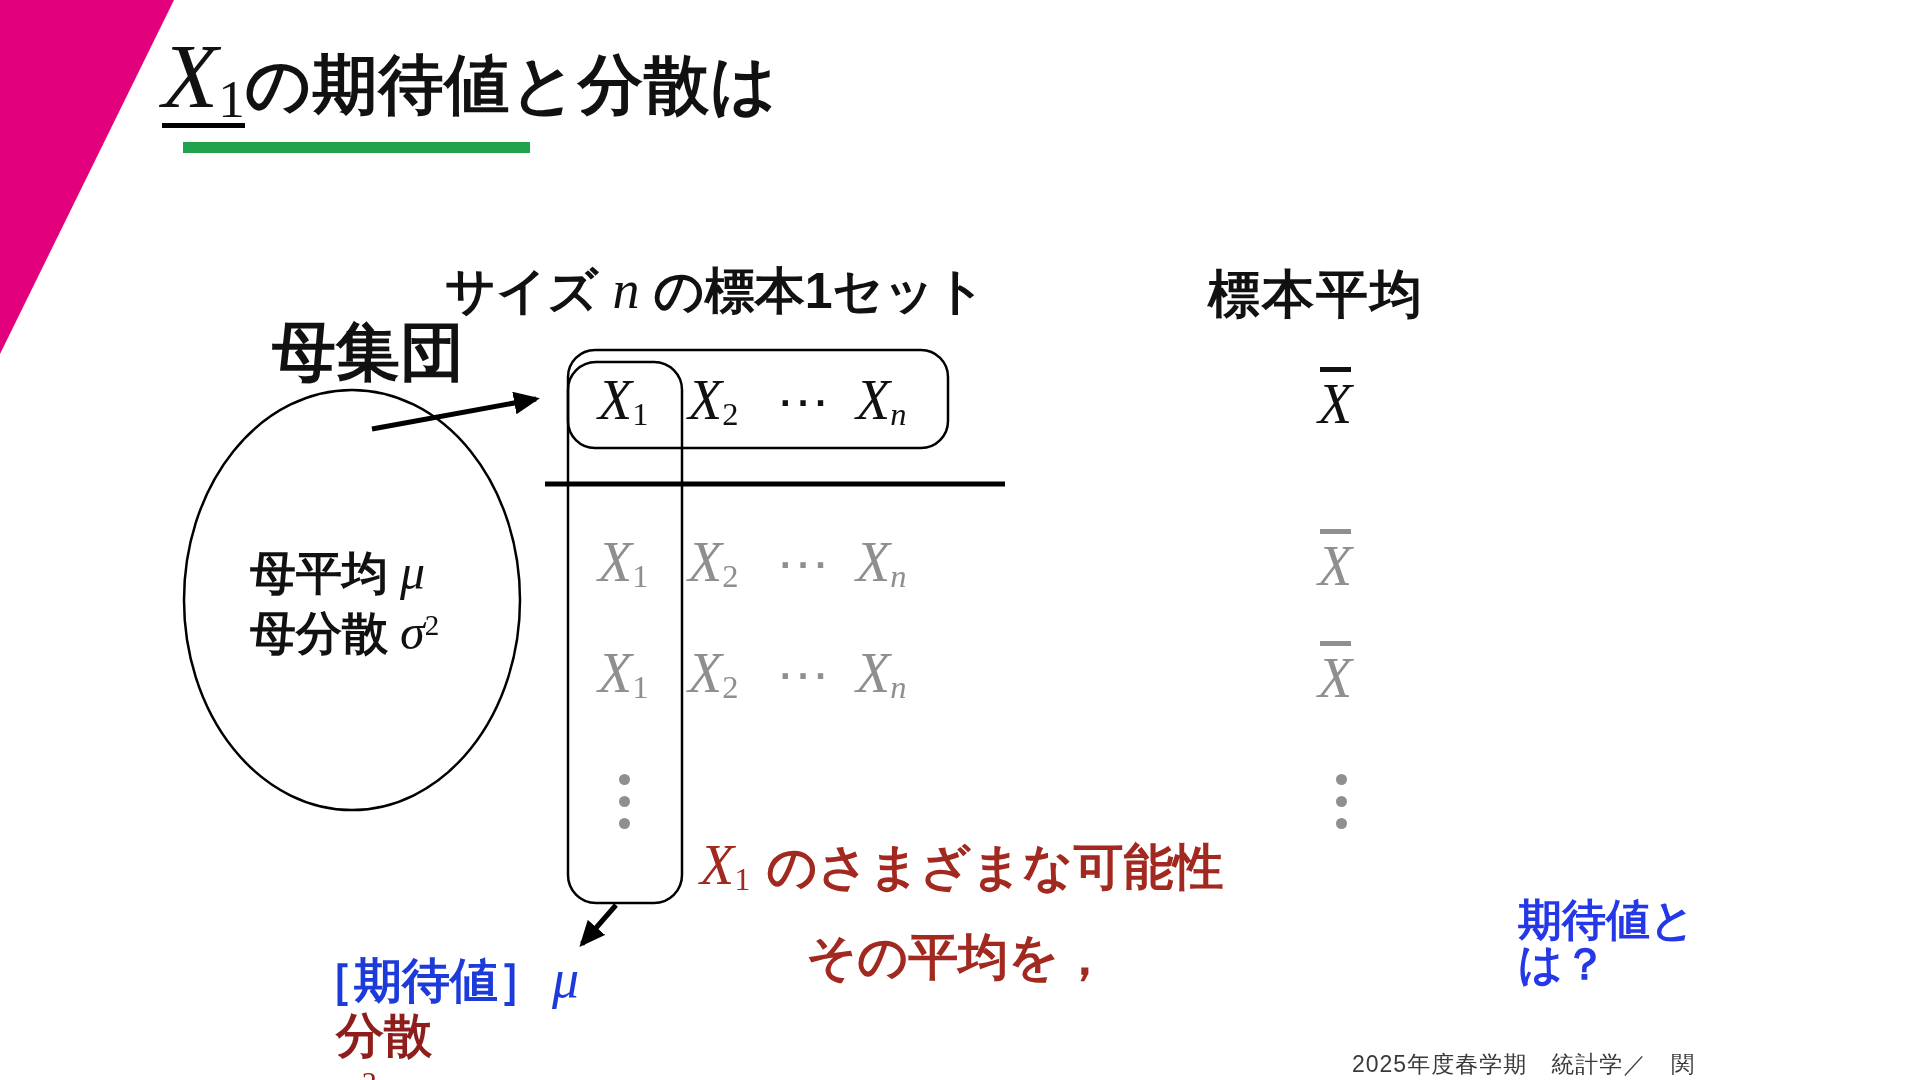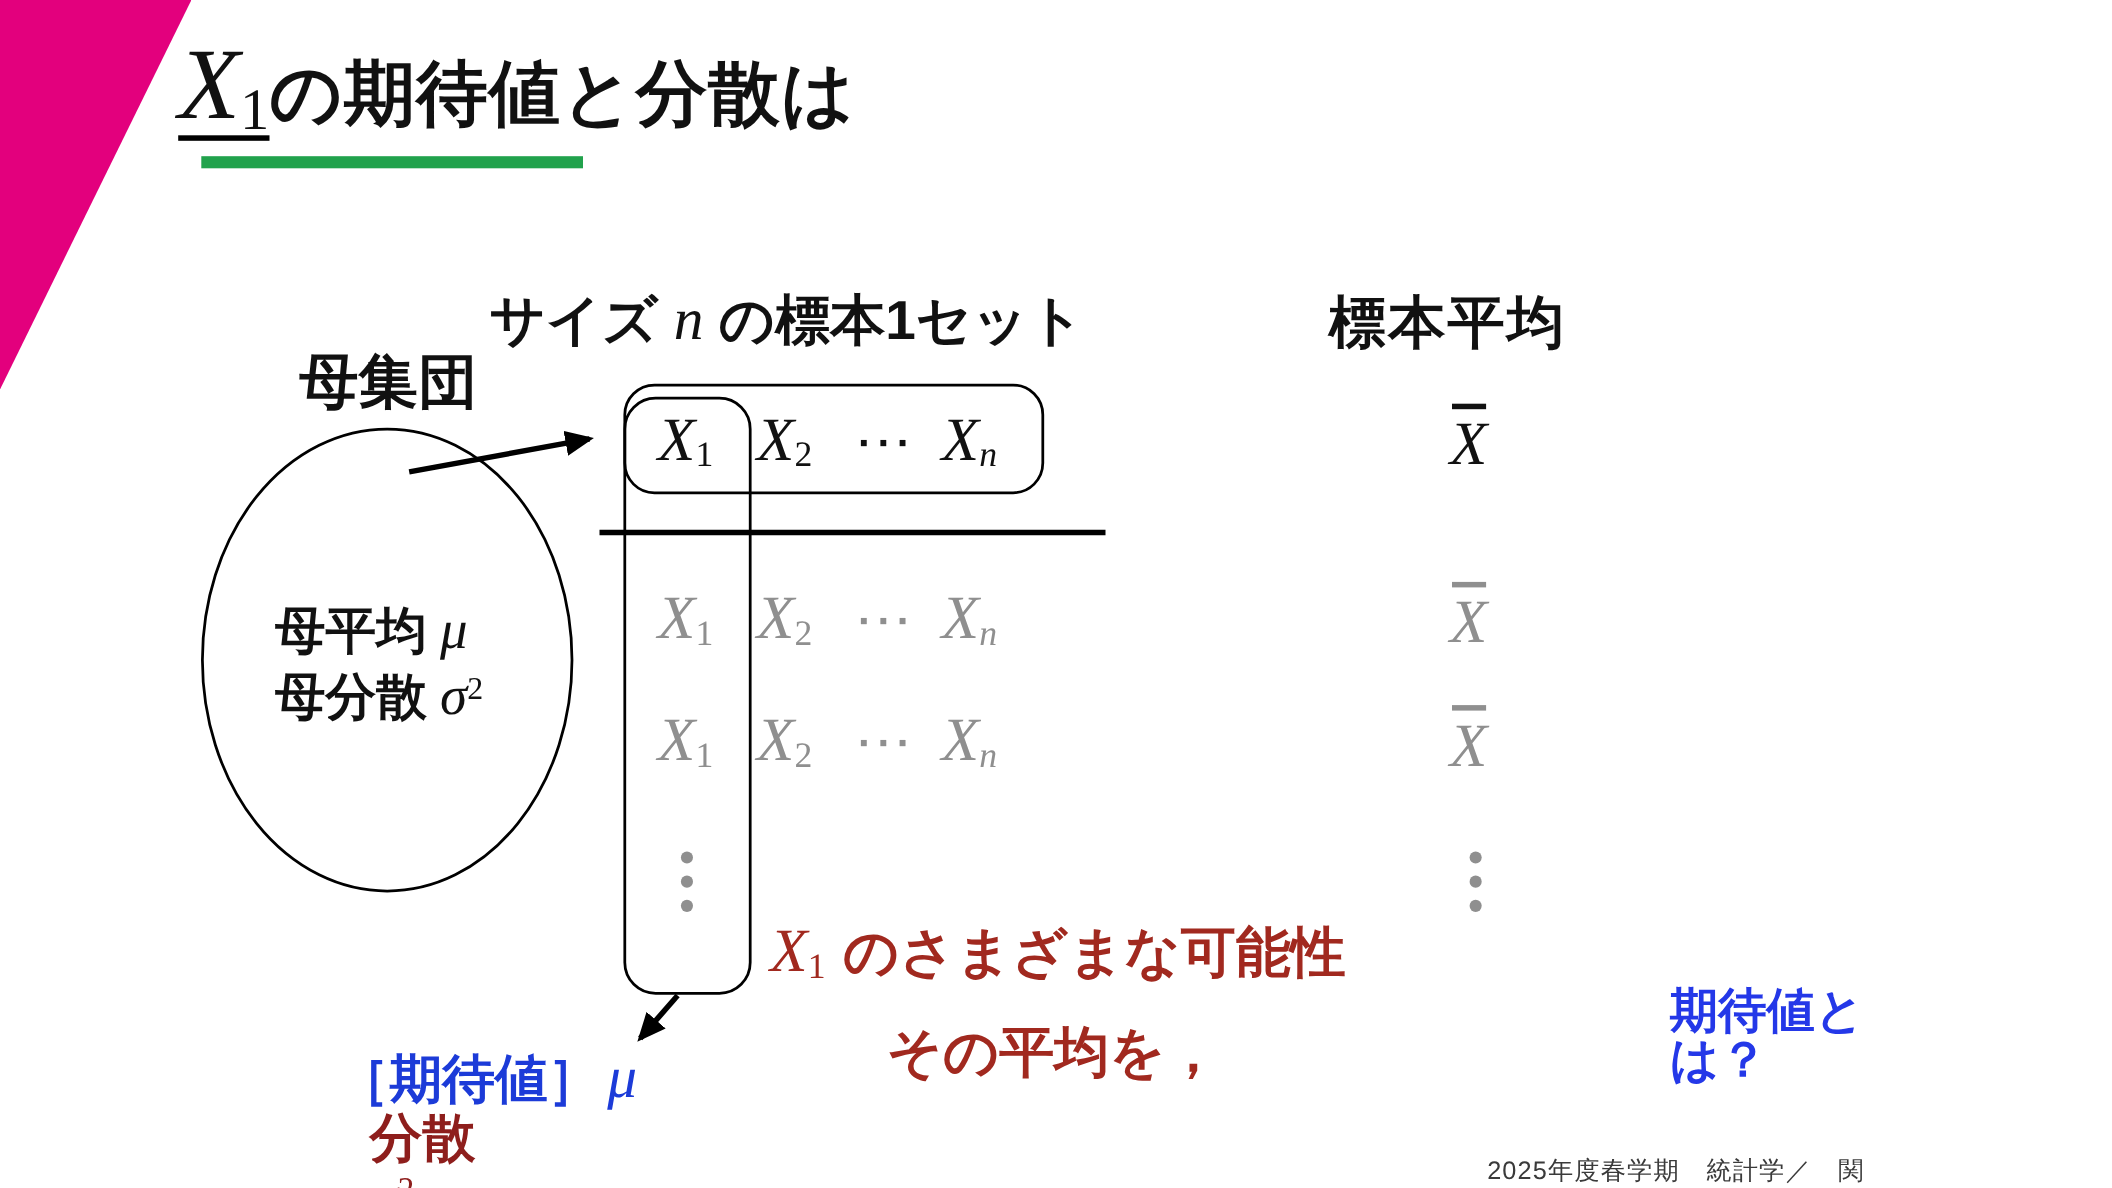--- a/index.html
+++ b/index.html
@@ -17,21 +17,21 @@
               border-bottom:5px solid #000;padding-bottom:1px;}
   .title-rest{font-size:65px;font-weight:700;letter-spacing:1px;}
   .green-bar{position:absolute;left:183px;top:142px;width:347px;height:11px;background:#21a24c;}
 
   sub{font-size:0.58em;font-style:normal;line-height:0;position:relative;top:0.18em;vertical-align:baseline;}
   sub.it{font-style:italic;}
   sup{font-size:0.58em;font-style:normal;line-height:0;position:relative;top:-0.5em;vertical-align:baseline;}
 
   
   .h-bold{font-weight:700;line-height:1;justify-content:space-between;}
-  .pop-label{left:272px;top:320px;font-size:54px;}
+  .pop-label{left:272px;top:320px;font-size:64px;}
   .sample-header{left:445px;top:263px;font-size:50px;display:flex;align-items:baseline;}
   .mean-header{left:1208px;top:268px;font-size:52px;letter-spacing:2px;}
   .ser{font-family:"Liberation Serif",serif;font-style:italic;font-weight:400;}
   .sample-header .ser{font-size:54px;margin:0 14px;}
 
   .pop-stats{left:250px;top:543px;font-size:46px;font-weight:700;line-height:59px;white-space:nowrap;}
   .pop-stats .ser{font-size:50px;margin-left:12px;}
 
   
   .cell{position:absolute;font-family:"Liberation Serif",serif;font-style:italic;

